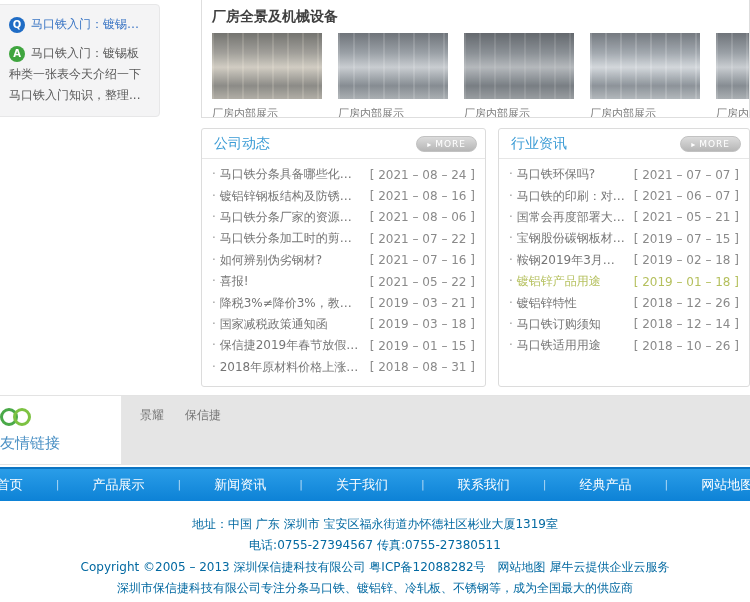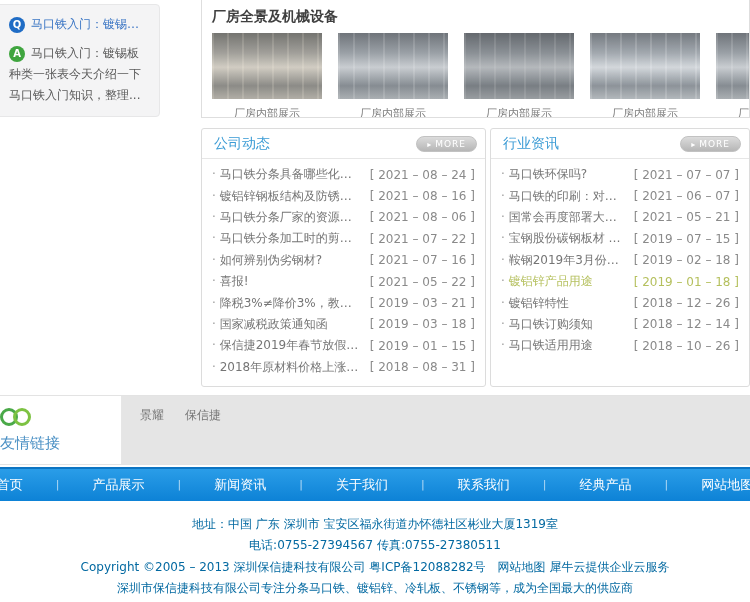--- a/index.html
+++ b/index.html
@@ -45,24 +45,24 @@
   .thumb { width:110px; min-width:110px; }
   .thumb-img {
     width:110px; height:66px;
     background:
       repeating-linear-gradient(90deg, rgba(255,255,255,.14) 0 2px, rgba(0,0,0,0) 2px 15px),
       linear-gradient(180deg,#6f747a 0%,#9aa0a6 30%,#c9cdd1 52%,#b0b5ba 62%,#868c92 80%,#aaafb3 100%);
   }
   .thumb:nth-child(1) .thumb-img { filter:sepia(.25) brightness(.95); }
   .thumb:nth-child(3) .thumb-img { filter:brightness(.9); }
   .thumb:nth-child(4) .thumb-img { filter:brightness(1.05); }
-  .thumb-caption { text-align:center; font-size:11px; color:#7d7d7d; margin-top:7px; }
-
-  
-  .news-row { display:flex; gap:4px; margin-top:10px; }
+  .thumb-caption { text-align:left; font-size:11px; color:#7d7d7d; margin-top:7px; }
+
+  
+  .news-row { display:flex; gap:12px; margin-top:10px; }
   .news-panel { border:1px solid #dcdcdc; border-radius:3px; background:#fff; }
   .news-panel.left { width:285px; min-width:285px; }
   .news-panel.right { flex:1; overflow:hidden; }
   .panel-header {
     display:flex; justify-content:space-between; align-items:center;
     height:30px; padding:0 8px 0 12px;
     border-bottom:1px solid #e6e6e6;
   }
   .panel-title { color:#3a9bd5; font-size:14px; }
   .more-btn {

